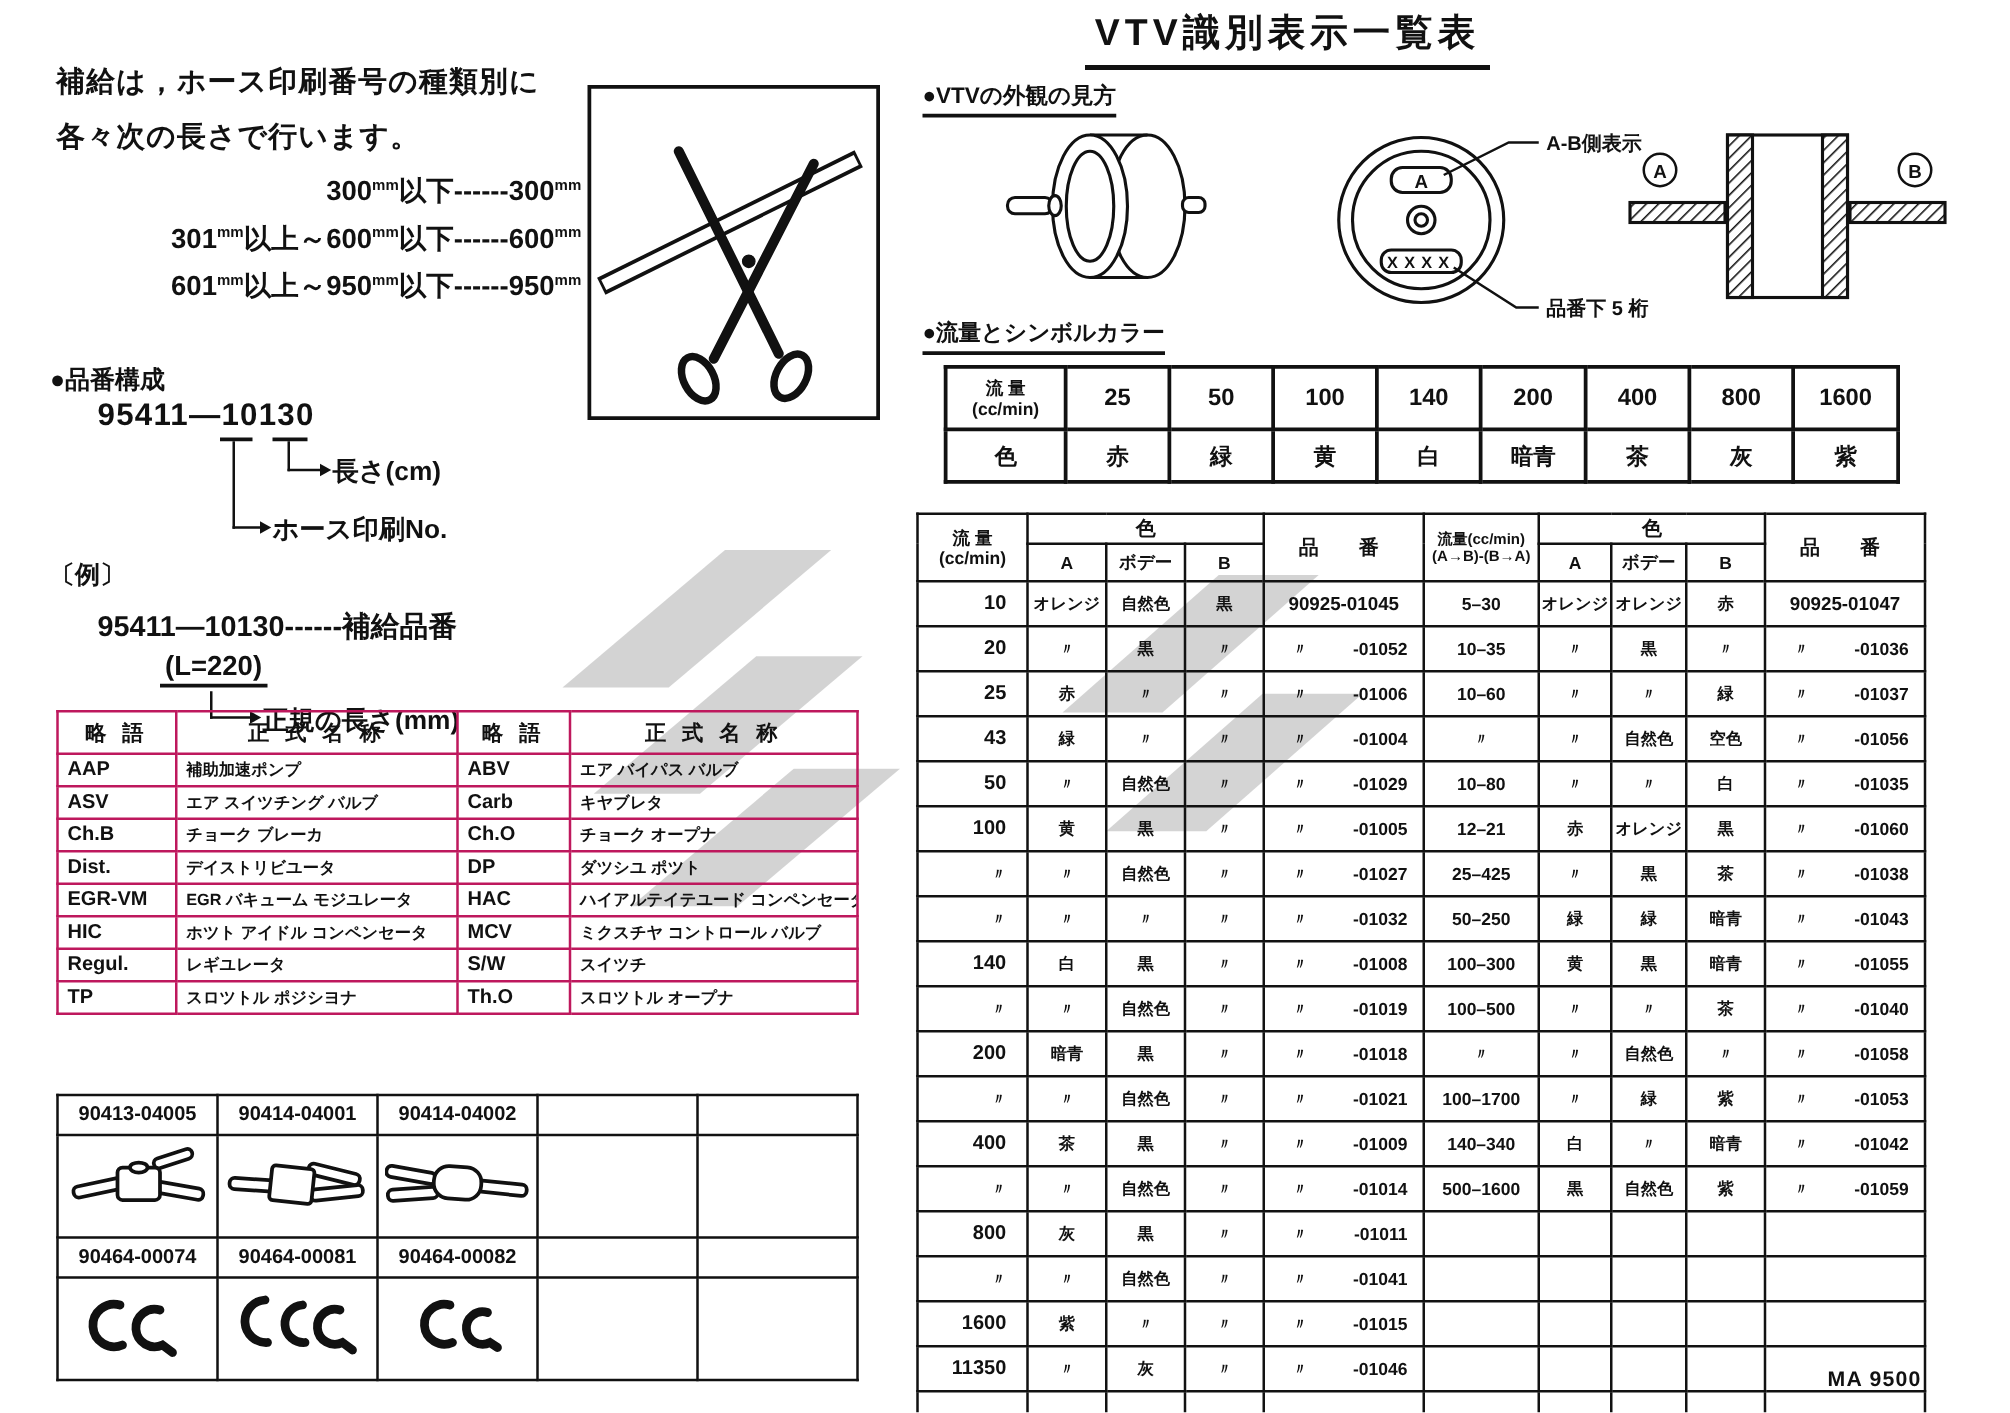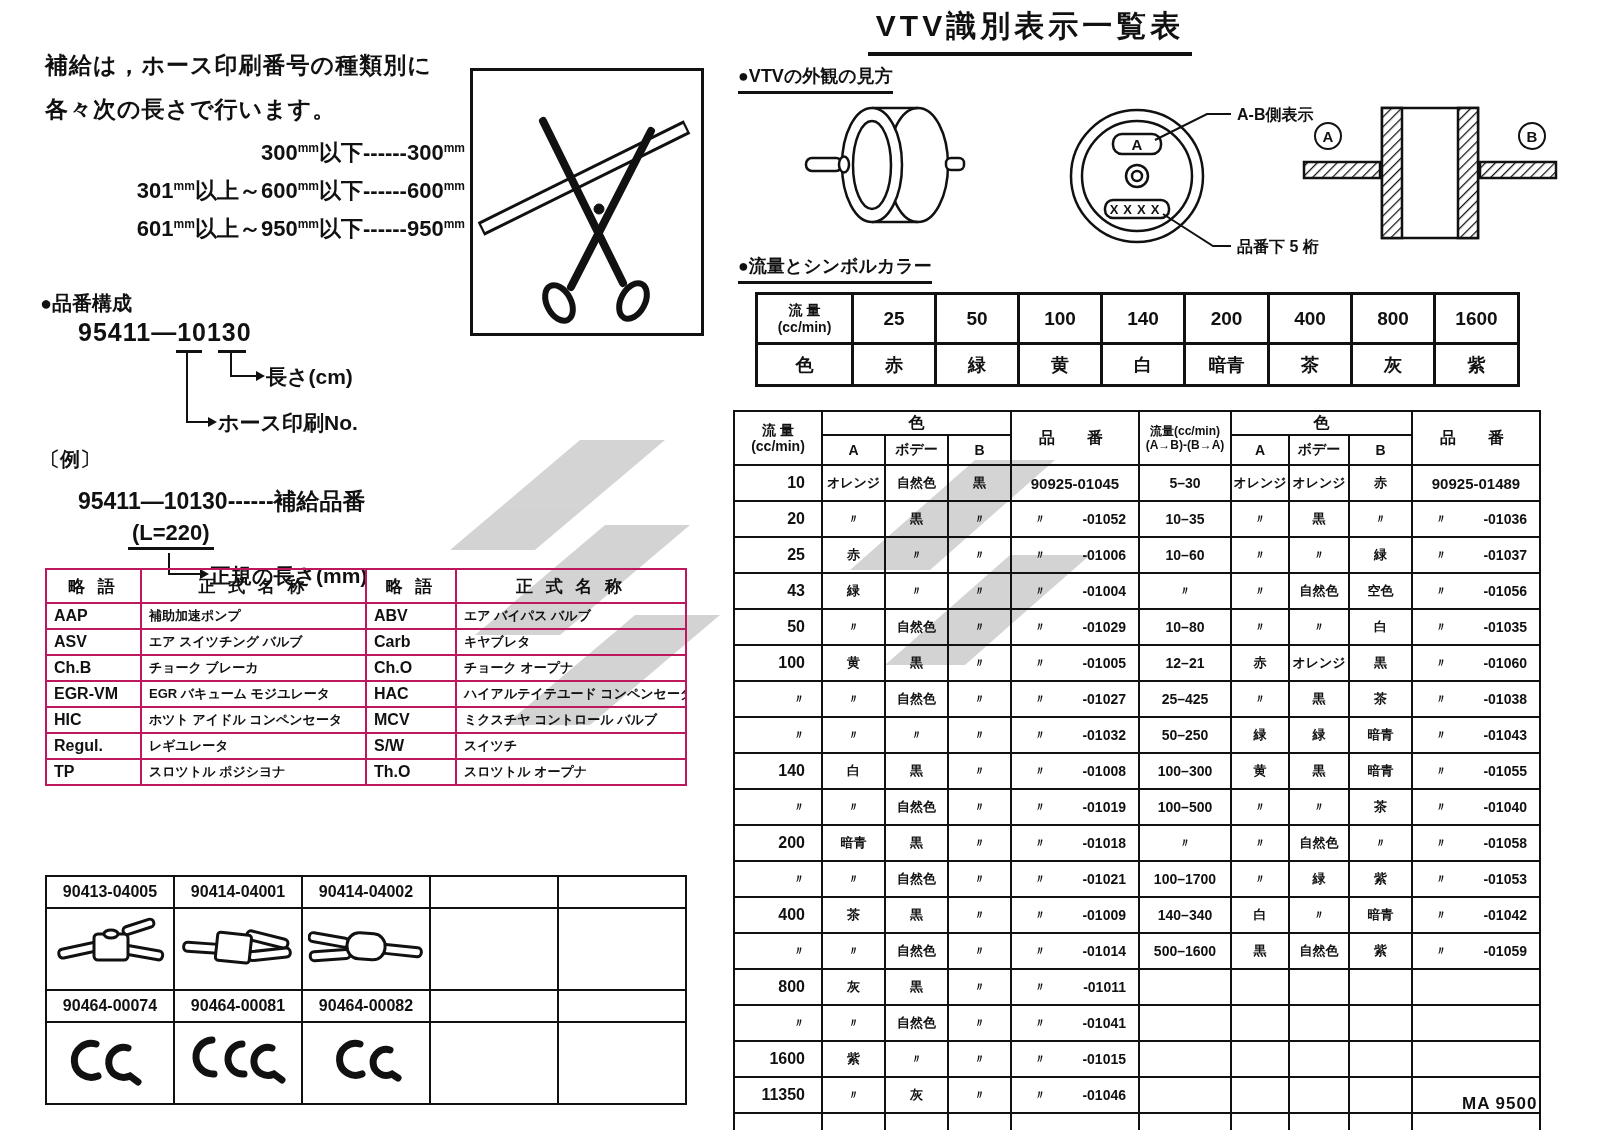--- a/index.html
+++ b/index.html
@@ -161,20 +161,26 @@
           <td class="abbr-code">ASV</td>
           <td class="abbr-name">エア スイツチング バルブ</td>
           <td class="abbr-code">Carb</td>
           <td class="abbr-name">キヤブレタ</td>
         </tr>
         <tr>
           <td class="abbr-code">Ch.B</td>
           <td class="abbr-name">チョーク ブレーカ</td>
           <td class="abbr-code">Ch.O</td>
           <td class="abbr-name">チョーク オープナ</td>
+        </tr>
+        <tr>
+          <td class="abbr-code">Dist.</td>
+          <td class="abbr-name">デイストリビユータ</td>
+          <td class="abbr-code">DP</td>
+          <td class="abbr-name">ダツシユ ポツト</td>
         </tr>
         <tr>
           <td class="abbr-code">EGR-VM</td>
           <td class="abbr-name">EGR バキューム モジユレータ</td>
           <td class="abbr-code">HAC</td>
           <td class="abbr-name">ハイアルテイテユード コンペンセータ</td>
         </tr>
         <tr>
           <td class="abbr-code">HIC</td>
           <td class="abbr-name">ホツト アイドル コンペンセータ</td>
@@ -430,21 +436,21 @@
         <tr>
           <td class="c-flow-l">10</td>
           <td class="c-color">オレンジ</td>
           <td class="c-color">自然色</td>
           <td class="c-color">黒</td>
           <td class="c-part">90925-01045</td>
           <td class="c-flow-r">5–30</td>
           <td class="c-color">オレンジ</td>
           <td class="c-color">オレンジ</td>
           <td class="c-color">赤</td>
-          <td class="c-part">90925-01489</td>
+          <td class="c-part">90925-01047</td>
         </tr>
         <tr>
           <td class="c-flow-l">20</td>
           <td class="c-color ditto">〃</td>
           <td class="c-color">黒</td>
           <td class="c-color ditto">〃</td>
           <td class="c-part">
             <div class="part-split">
               <span class="ps-d">〃</span>
               <span class="ps-n">-01052</span>

